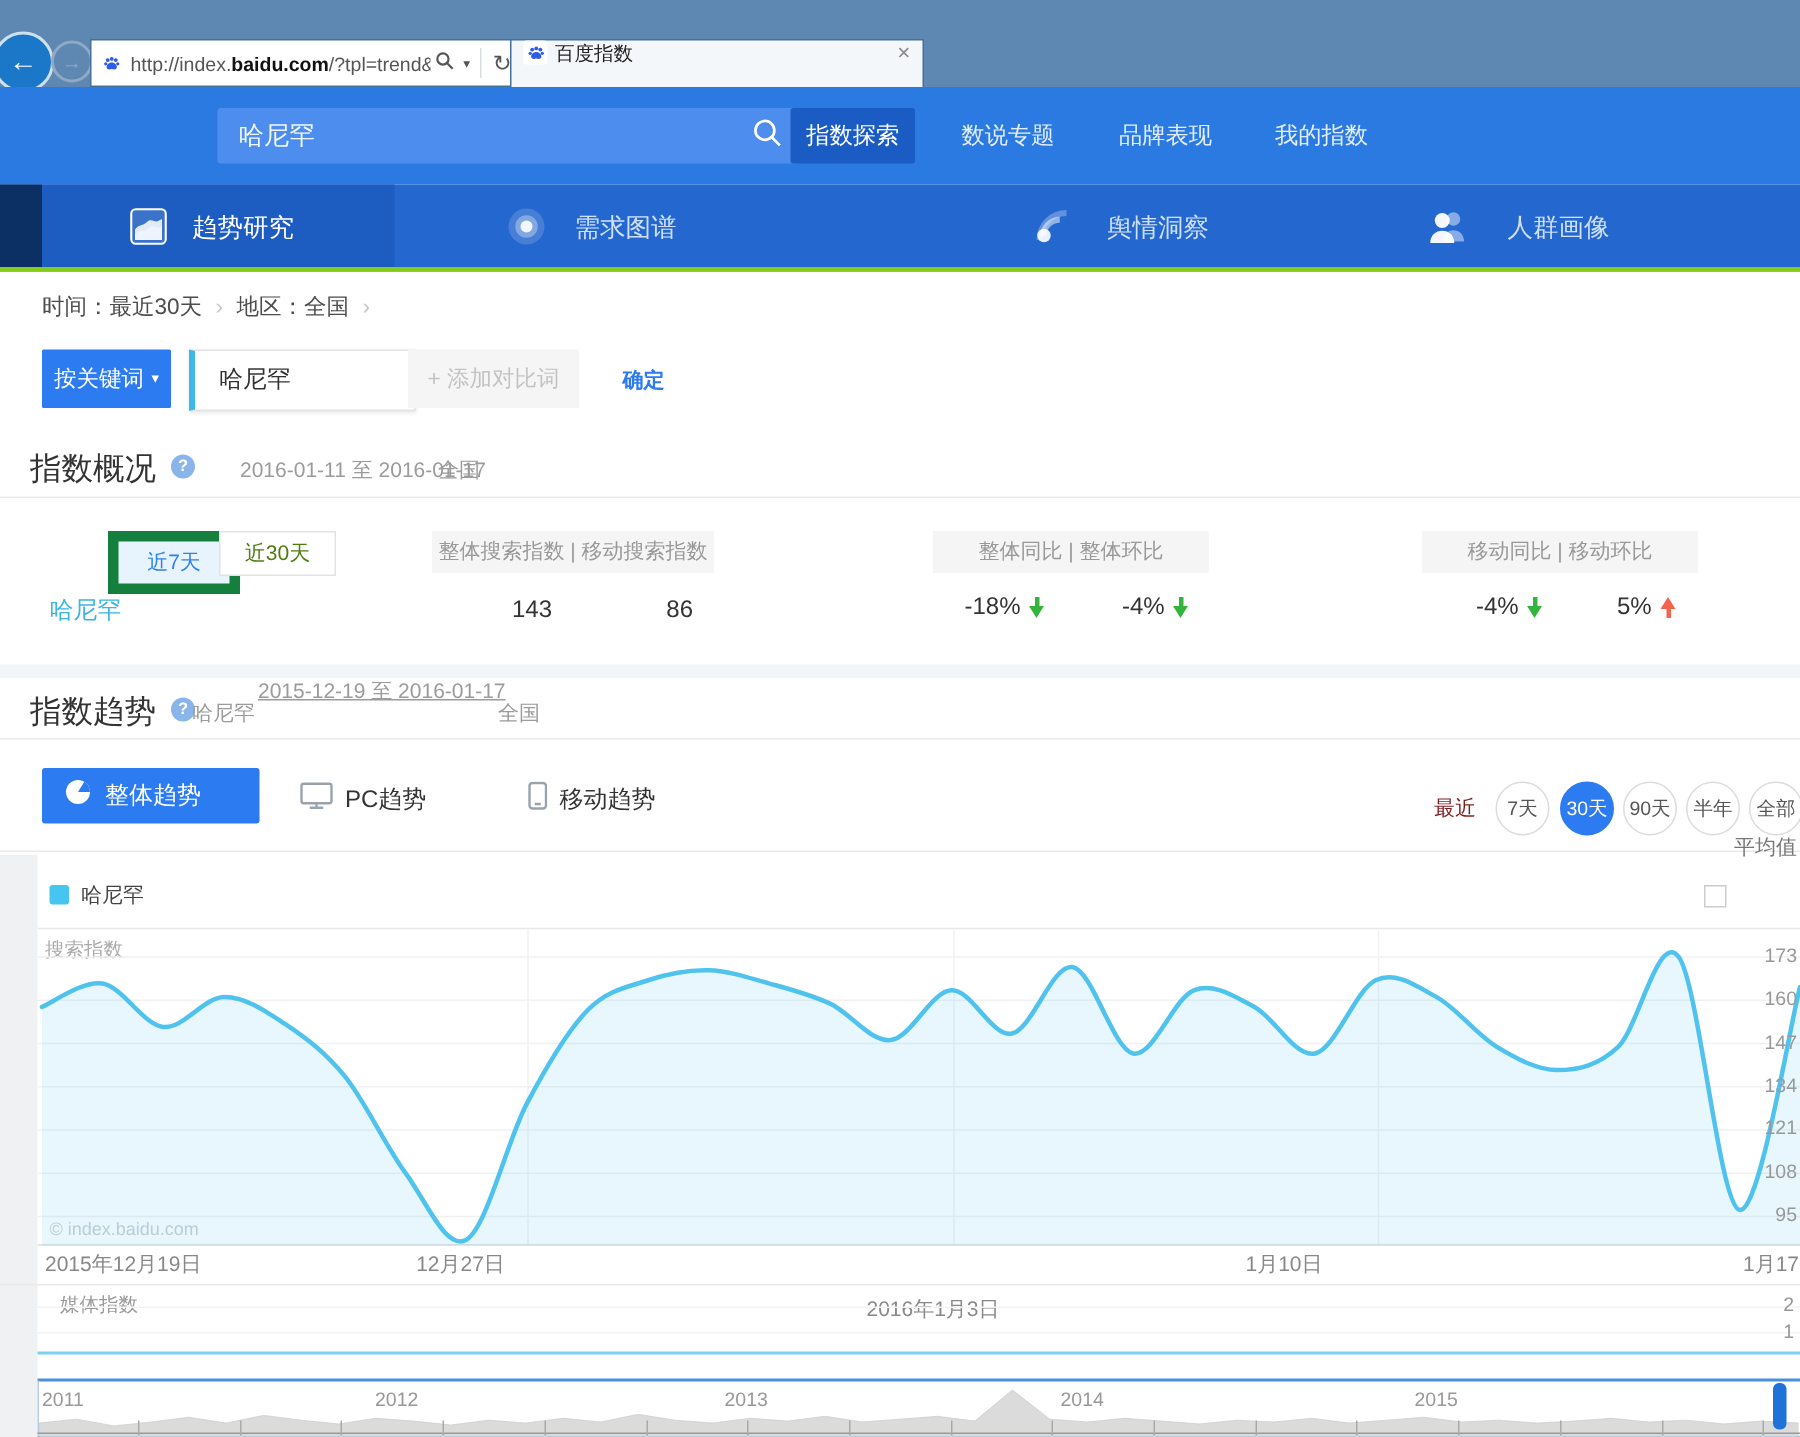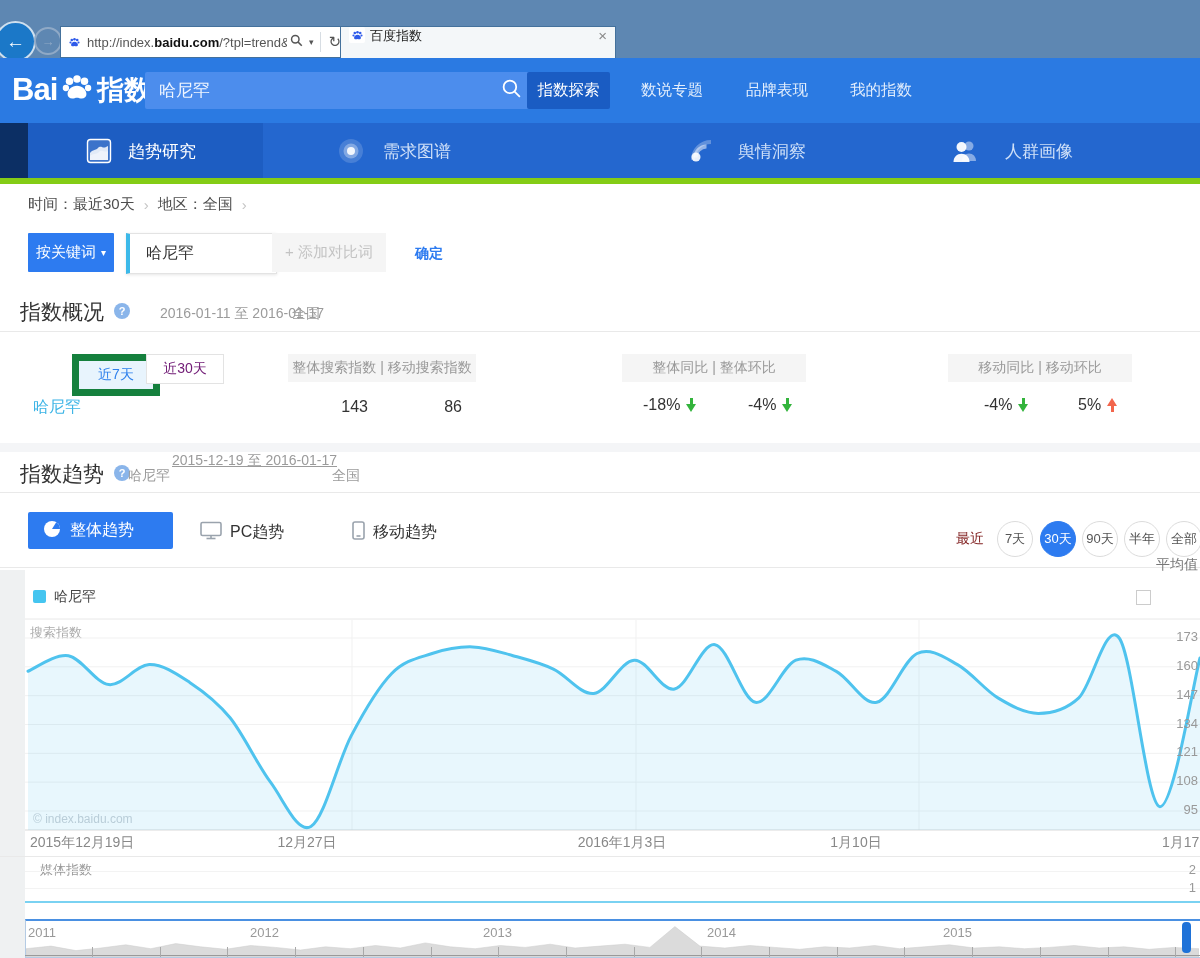--- a/index.html
+++ b/index.html
@@ -27,21 +27,21 @@
   .logo-bai{font-size:31px;font-weight:bold;letter-spacing:-1px;}
   .logo-paw{margin:0 2px;}
   .logo-cn{font-size:27px;font-weight:bold;}
   .hdr-search{position:absolute;left:145px;top:14px;width:365px;height:37px;background:#4c8ded;border-radius:2px;
     display:flex;align-items:center;padding:0 12px;}
   .hdr-input{flex:1;background:transparent;border:none;outline:none;color:#f0f6ff;font-size:17px;font-family:inherit;}
   .hdr-nav{position:absolute;top:14px;height:37px;display:flex;align-items:center;justify-content:center;
     color:#e3eefc;font-size:15.5px;cursor:pointer;}
   .hdr-nav.active{background:#1a5cc3;border-radius:2px;color:#fff;}
   
-  .subnav{position:absolute;left:0;top:123px;width:1200px;height:55px;background:#2467cf;border-bottom:6px solid #84cc16;}
+  .subnav{position:absolute;left:0;top:123px;width:1200px;height:55px;background:#2467cf;border-bottom:3px solid #84cc16;}
   .subnav-dark{left:0;top:0;width:28px;height:55px;background:#0c2f64;}
   .subnav-active{left:28px;top:0;width:235px;height:55px;background:#1d5dc2;}
   .sn-label{top:17px;font-size:17px;color:#cfe0f8;}
   .sn-label.on{color:#fff;}
   
   .crumbs{position:absolute;left:28px;top:195px;font-size:15px;color:#4d4d4d;display:flex;align-items:center;}
   .chev{color:#c5c5c5;margin:0 9px;font-size:15px;}
   .kw-mode{left:28px;top:233px;width:86px;height:39px;background:#2d7bf0;color:#fff;font-size:15px;
     display:flex;align-items:center;justify-content:center;gap:5px;border-radius:1px;}
   .kw-mode .caret{font-size:10px;}
@@ -52,21 +52,21 @@
   .kw-confirm{left:415px;top:245px;color:#2d7bf0;font-size:14px;font-weight:bold;}
   
   .sec-title{font-size:21px;color:#333;}
   .help{width:16px;height:16px;border-radius:50%;background:#8ab5ea;color:#fff;font-size:11px;font-weight:bold;
     display:flex;align-items:center;justify-content:center;}
   .sub-gray{font-size:14px;color:#9b9b9b;}
   .hline{height:1px;background:#e9e9e9;left:0;width:1200px;}
   
   .ov-tab{top:354px;height:28px;font-size:14px;display:flex;align-items:center;justify-content:center;}
   .ov-tab.on{background:#e8f4fd;color:#2e80ec;border:7px solid #15803d;}
-  .ov-tab.off{background:#fff;color:#701a75;border:1px solid #e3e3e3;}
+  .ov-tab.off{background:#fff;color:#4d7c0f;border:1px solid #e3e3e3;}
   .pill{top:354px;height:28px;background:#f5f5f5;color:#999;font-size:14px;display:flex;align-items:center;justify-content:center;}
   .kw-link{color:#3cb4e6;font-size:16px;}
   .num{font-size:16px;color:#333;text-align:right;}
   .chg{top:396px;display:flex;align-items:center;gap:6px;font-size:16px;color:#333;}
   .arr{position:relative;width:11px;height:14px;display:inline-block;}
   .arr::before,.arr::after{content:"";position:absolute;}
   .arr.down::before{left:4px;top:0;width:3px;height:7px;background:currentColor;}
   .arr.down::after{left:0;top:6px;border-left:5.5px solid transparent;border-right:5.5px solid transparent;border-top:8px solid currentColor;}
   .arr.up::before{left:4px;bottom:0;width:3px;height:7px;background:currentColor;}
   .arr.up::after{left:0;bottom:6px;border-left:5.5px solid transparent;border-right:5.5px solid transparent;border-bottom:8px solid currentColor;}
@@ -146,34 +146,20 @@
             <circle cx="19.4" cy="12" r="2"></circle>
             <path d="M12 10.5c-3.4 0-6.3 2.7-6.3 5.5 0 1.9 1.4 3 3.1 3 1.2 0 2.1-.5 3.2-.5s2 .5 3.2.5c1.7 0 3.1-1.1 3.1-3 0-2.8-2.9-5.5-6.3-5.5z"></path>
           </svg>
       </span>
       <span>百度指数</span>
       <span class="tab-close">×</span>
     </div>
   </div>
 
   <div class="hdr">
-    <div class="logo">
-      <span class="logo-bai">Bai</span>
-      <span class="logo-paw">
-        <svg width="36" height="36" viewBox="0 0 24 24" fill="#fff">
-            <circle cx="7" cy="7.5" r="2.5"></circle>
-            <circle cx="12" cy="6" r="2.5"></circle>
-            <circle cx="17" cy="7.5" r="2.5"></circle>
-            <circle cx="4.6" cy="12" r="2.1"></circle>
-            <circle cx="19.4" cy="12" r="2.1"></circle>
-            <path d="M12 10.5c-3.4 0-6.3 2.7-6.3 5.5 0 1.9 1.4 3 3.1 3 1.2 0 2.1-.5 3.2-.5s2 .5 3.2.5c1.7 0 3.1-1.1 3.1-3 0-2.8-2.9-5.5-6.3-5.5z"></path>
-          </svg>
-      </span>
-      <span class="logo-cn">指数</span>
-    </div>
     <div class="hdr-search">
       <input class="hdr-input" value="哈尼罕" style="">
       <span>
         <svg width="21" height="21" viewBox="0 0 20 20" fill="none" stroke="#ffffff" stroke-width="1.7">
             <circle cx="8.5" cy="8.5" r="6"></circle>
             <line x1="13" y1="13" x2="18" y2="18"></line>
           </svg>
       </span>
     </div>
     <div class="hdr-nav active" style="left:527px;width:83px;">
@@ -372,21 +358,21 @@
       <span class="ytick" style="top: 657.833px;">160</span>
       <span class="ytick" style="top: 686.667px;">147</span>
       <span class="ytick" style="top: 715.5px;">134</span>
       <span class="ytick" style="top: 744.333px;">121</span>
       <span class="ytick" style="top: 773.167px;">108</span>
       <span class="ytick" style="top: 802px;">95</span>
     </div>
   <div id="xlabels">
       <span class="xtick" style="left: 30px;">2015年12月19日</span>
       <span class="xtick" style="left: 307px; transform: translateX(-50%);">12月27日</span>
-      <span class="xtick" style="left: 622px; transform: translateX(-50%);">2016年1月3日</span>
+      <span class="xtick" style="left: 622px; transform: translateX(-50%); margin-top: 30px;">2016年1月3日</span>
       <span class="xtick" style="left: 856px; transform: translateX(-50%);">1月10日</span>
       <span class="xtick" style="left: 1162px;">1月17日</span>
     </div>
   <span class="watermark abs">© index.baidu.com</span>
 
   <div class="hline abs" style="top:856px;"></div>
   <span class="media-lb abs">媒体指数</span>
   <div class="media-grid abs" style="top:871px;"></div>
   <div class="media-grid abs" style="top:888px;"></div>
   <span class="media-tick" style="top:862px;">2</span>

